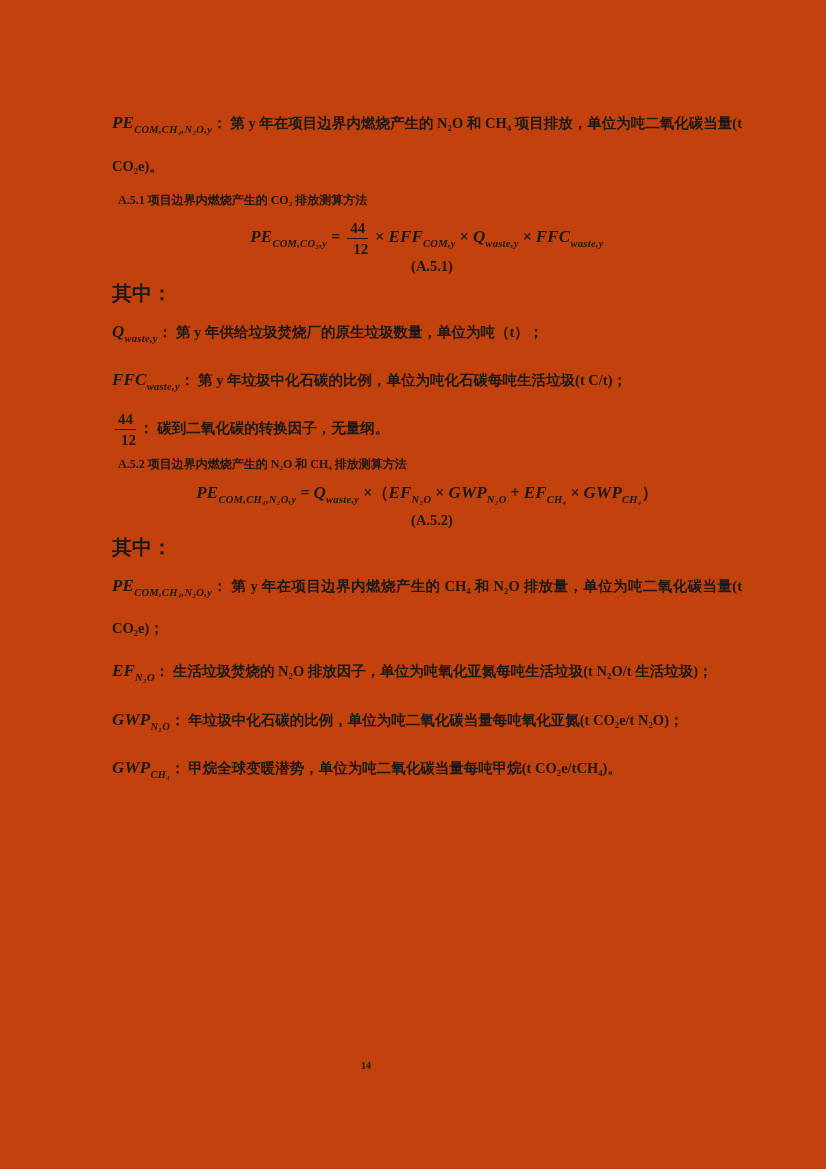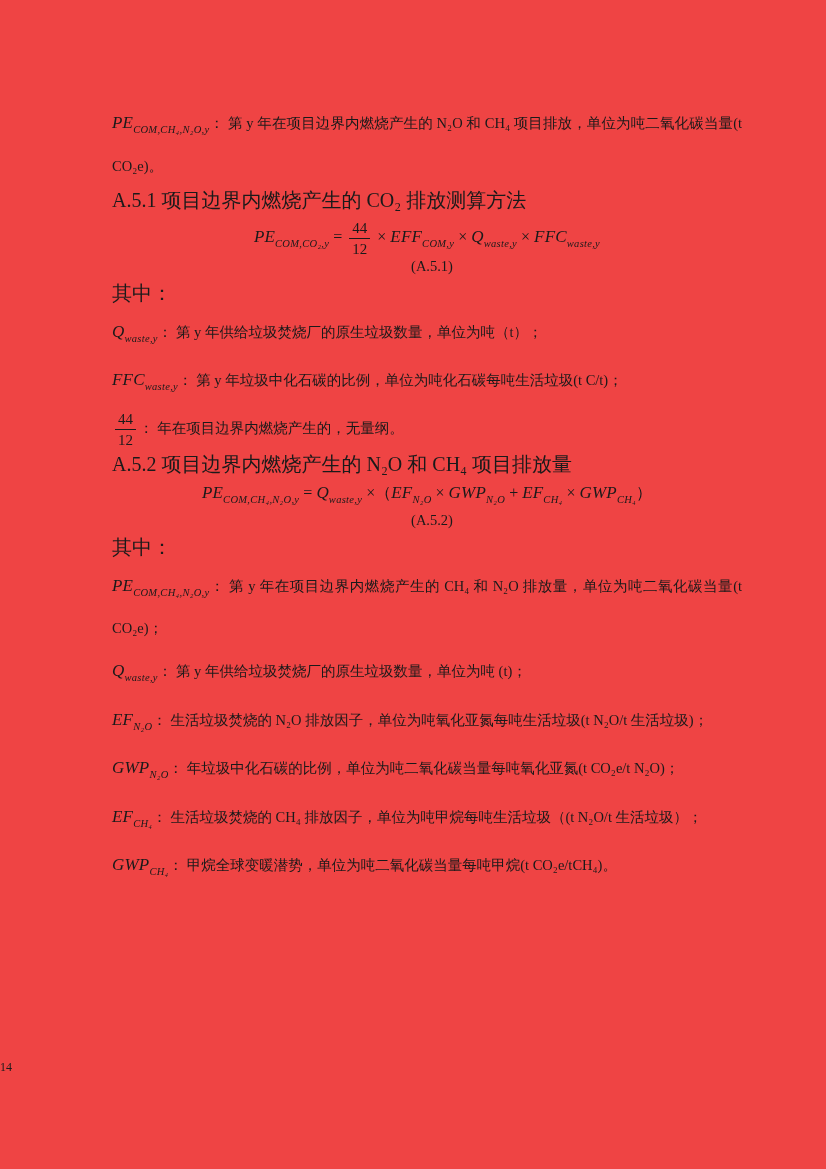--- a/index.html
+++ b/index.html
@@ -4,43 +4,44 @@
 <style>
   html, body {
     margin: 0;
     padding: 0;
     background: #ffffff;
   }
   .page {
     position: relative;
     width: 826px;
     height: 1169px;
-    background: #ef4444;
+    background: #c2410c;
     overflow: hidden;
     font-family: "Liberation Serif", "DejaVu Serif", serif;
     color: #1a1a1a;
+    font-weight: bold;
   }
   .content {
     position: absolute;
     left: 112px;
     top: 104px;
     width: 630px;
   }
   
   .para {
     font-size: 14.5px;
     line-height: 37px;
     text-align: justify;
     margin: 0 0 5px 0;
   }
   .heading {
-    font-size: 20px;
+    font-size: 12px;
     line-height: 21px;
     text-align: left;
-    margin: 0 0 3px 0;
+    margin: 0 0 3px 6px;
   }
   .where {
     font-size: 20px;
     line-height: 20px;
     margin: 8px 0 10px 0;
   }
   
   .formula-row {
     display: flex;
     align-items: center;
@@ -61,43 +62,43 @@
   }
   
   .r-t  { font-size: inherit; }
   .r-v  { font-style: italic; font-size: 17px; letter-spacing: 0.2px; }
   .r-vs { font-style: italic; font-size: 10.5px; vertical-align: -4.5px; letter-spacing: 0.3px; }
   .r-op { font-size: 16px; }
   
   .frac {
     display: inline-block;
     vertical-align: middle;
-    text-align: center;
+    text-align: right;
     font-size: 15px;
     line-height: 1.2;
     margin: 0 3px;
     font-style: normal;
   }
   .fnum {
     display: block;
     border-bottom: 1.2px solid #1a1a1a;
     padding: 0 3px 1px 3px;
   }
   .fden {
     display: block;
     padding-top: 1px;
   }
   
   .footer {
     position: absolute;
     left: 0;
     top: 1060px;
     width: 732px;
-    text-align: left;
-    font-size: 12px;
+    text-align: center;
+    font-size: 10px;
   }
 </style>
 </head>
 <body>
 
 <div class="page">
   <div class="content">
 
     <div class="para"><span class="r-v">PE</span><span class="r-vs">COM,CH₄,N₂O,y</span><span class="r-t">： 第 y 年在项目边界内燃烧产生的 N₂O 和 CH₄ 项目排放，单位为吨二氧化碳当量(t CO₂e)。</span></div>
 
@@ -109,39 +110,37 @@
     </div>
 
     <div class="where"><span class="r-t">其中：</span></div>
 
 
 
     <div class="para"><span class="r-v">Q</span><span class="r-vs">waste,y</span><span class="r-t">： 第 y 年供给垃圾焚烧厂的原生垃圾数量，单位为吨（t）；</span></div>
 
     <div class="para"><span class="r-v">FFC</span><span class="r-vs">waste,y</span><span class="r-t">： 第 y 年垃圾中化石碳的比例，单位为吨化石碳每吨生活垃圾(t C/t)；</span></div>
 
-    <div class="para"><span class="frac"><span class="fnum">44</span><span class="fden">12</span></span><span class="r-t">： 年在项目边界内燃烧产生的，无量纲。</span></div>
+    <div class="para"><span class="frac"><span class="fnum">44</span><span class="fden">12</span></span><span class="r-t">： 碳到二氧化碳的转换因子，无量纲。</span></div>
 
-    <div class="heading"><span class="r-t">A.5.2 项目边界内燃烧产生的 N₂O 和 CH₄ 项目排放量</span></div>
+    <div class="heading"><span class="r-t">A.5.2 项目边界内燃烧产生的 N₂O 和 CH₄ 排放测算方法</span></div>
 
     <div class="formula-row">
       <div class="formula"><span class="r-v">PE</span><span class="r-vs">COM,CH₄,N₂O,y</span><span class="r-op"> = </span><span class="r-v">Q</span><span class="r-vs">waste,y</span><span class="r-op"> ×（</span><span class="r-v">EF</span><span class="r-vs">N₂O</span><span class="r-op"> × </span><span class="r-v">GWP</span><span class="r-vs">N₂O</span><span class="r-op"> + </span><span class="r-v">EF</span><span class="r-vs">CH₄</span><span class="r-op"> × </span><span class="r-v">GWP</span><span class="r-vs">CH₄</span><span class="r-op">）</span></div>
       <div class="eq-label">(A.5.2)</div>
     </div>
 
     <div class="where"><span class="r-t">其中：</span></div>
 
     <div class="para"><span class="r-v">PE</span><span class="r-vs">COM,CH₄,N₂O,y</span><span class="r-t">： 第 y 年在项目边界内燃烧产生的 CH₄ 和 N₂O 排放量，单位为吨二氧化碳当量(t CO₂e)；</span></div>
 
-    <div class="para"><span class="r-v">Q</span><span class="r-vs">waste,y</span><span class="r-t">： 第 y 年供给垃圾焚烧厂的原生垃圾数量，单位为吨 (t)；</span></div>
 
     <div class="para"><span class="r-v">EF</span><span class="r-vs">N₂O</span><span class="r-t">： 生活垃圾焚烧的 N₂O 排放因子，单位为吨氧化亚氮每吨生活垃圾(t N₂O/t 生活垃圾)；</span></div>
 
     <div class="para"><span class="r-v">GWP</span><span class="r-vs">N₂O</span><span class="r-t">： 年垃圾中化石碳的比例，单位为吨二氧化碳当量每吨氧化亚氮(t CO₂e/t N₂O)；</span></div>
 
-    <div class="para"><span class="r-v">EF</span><span class="r-vs">CH₄</span><span class="r-t">： 生活垃圾焚烧的 CH₄ 排放因子，单位为吨甲烷每吨生活垃圾（(t N₂O/t 生活垃圾）；</span></div>
 
     <div class="para"><span class="r-v">GWP</span><span class="r-vs">CH₄</span><span class="r-t">： 甲烷全球变暖潜势，单位为吨二氧化碳当量每吨甲烷(t CO₂e/tCH₄)。</span></div>
 
   </div>
 
   <div class="footer">14</div>
 </div>
 
 </body></html>

